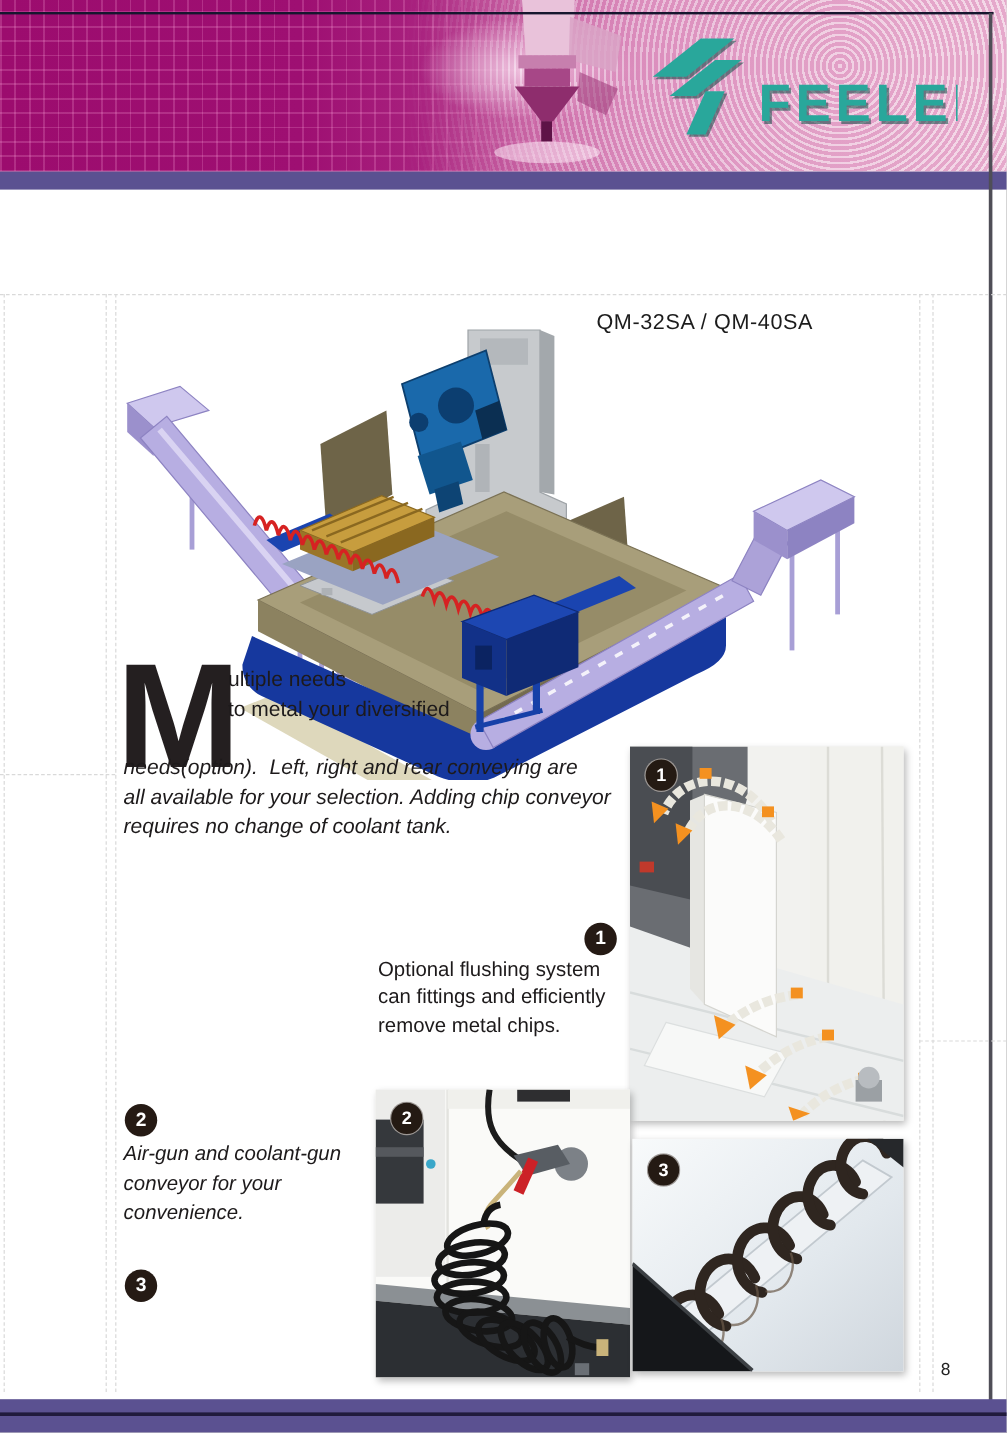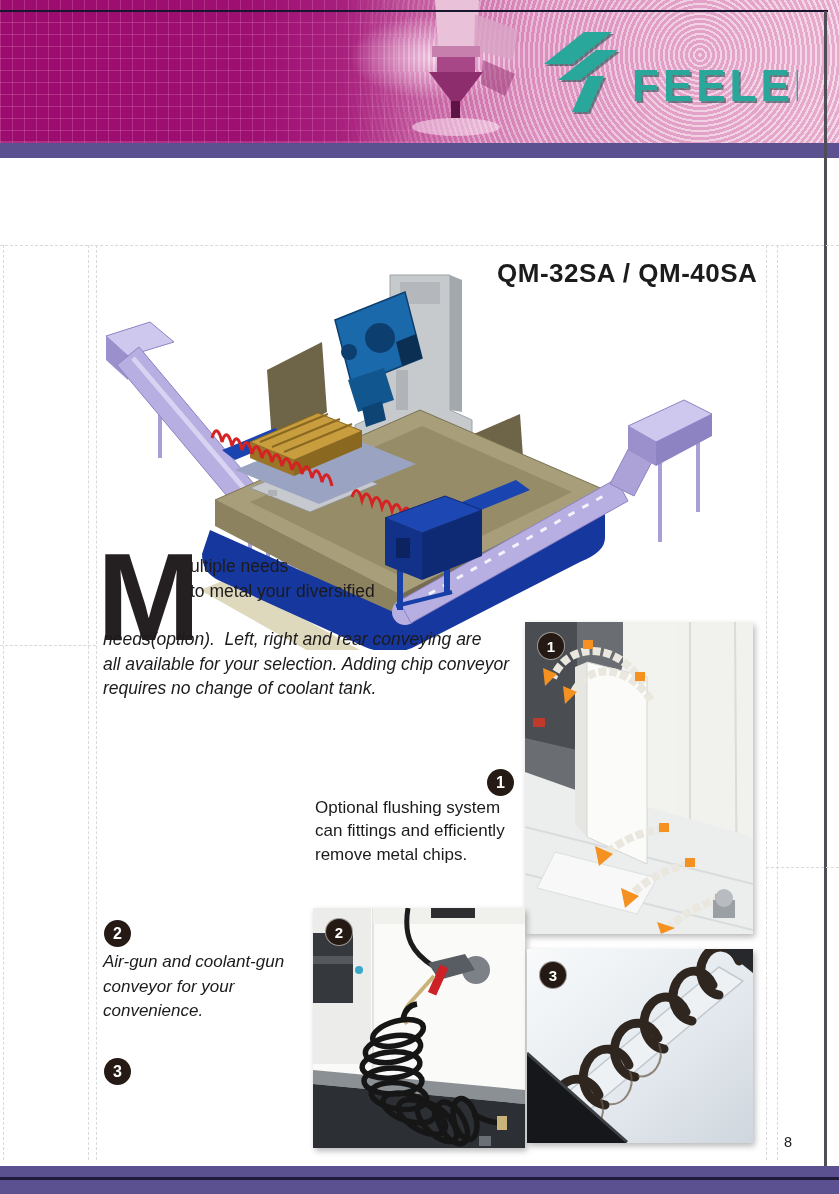--- a/index.html
+++ b/index.html
@@ -27,21 +27,21 @@
   .slate-bar{position:absolute;left:0;top:143px;width:839px;height:15px;background:#5b5191;}
 
   
   .right-rule{position:absolute;left:824px;top:11px;width:3px;height:1156px;background:#4f4e57;}
   .guide-v{position:absolute;width:0;border-left:1px dashed #d9d9d9;}
   .guide-h{position:absolute;height:0;border-top:1px dashed #d9d9d9;}
 
   
   .title{position:absolute;left:68px;top:181px;font-size:31px;font-weight:bold;
          color:#8e1877;letter-spacing:-0.5px;white-space:pre;}
-  .models{position:absolute;left:497px;top:258px;font-size:26px;font-weight:bold;
+  .models{position:absolute;left:497px;top:258px;font-size:18px;font-weight:normal;
           color:#1c1c1c;letter-spacing:0.5px;white-space:pre;}
   .dropcap{position:absolute;left:97px;top:549px;font-size:124px;line-height:.78;
            font-weight:bold;color:#241f20;}
   .ln{white-space:pre;font-size:17.5px;line-height:24.5px;color:#1d1a1b;}
   .intro-beside{position:absolute;left:190px;top:554px;}
   .intro-full{position:absolute;left:103px;top:627px;font-style:italic;}
   .feat .ln{font-size:17px;line-height:23.4px;}
   .badge{position:absolute;width:27px;height:27px;border-radius:50%;background:#251a14;
          color:#fff;font-size:16px;font-weight:bold;display:flex;align-items:center;
          justify-content:center;}

